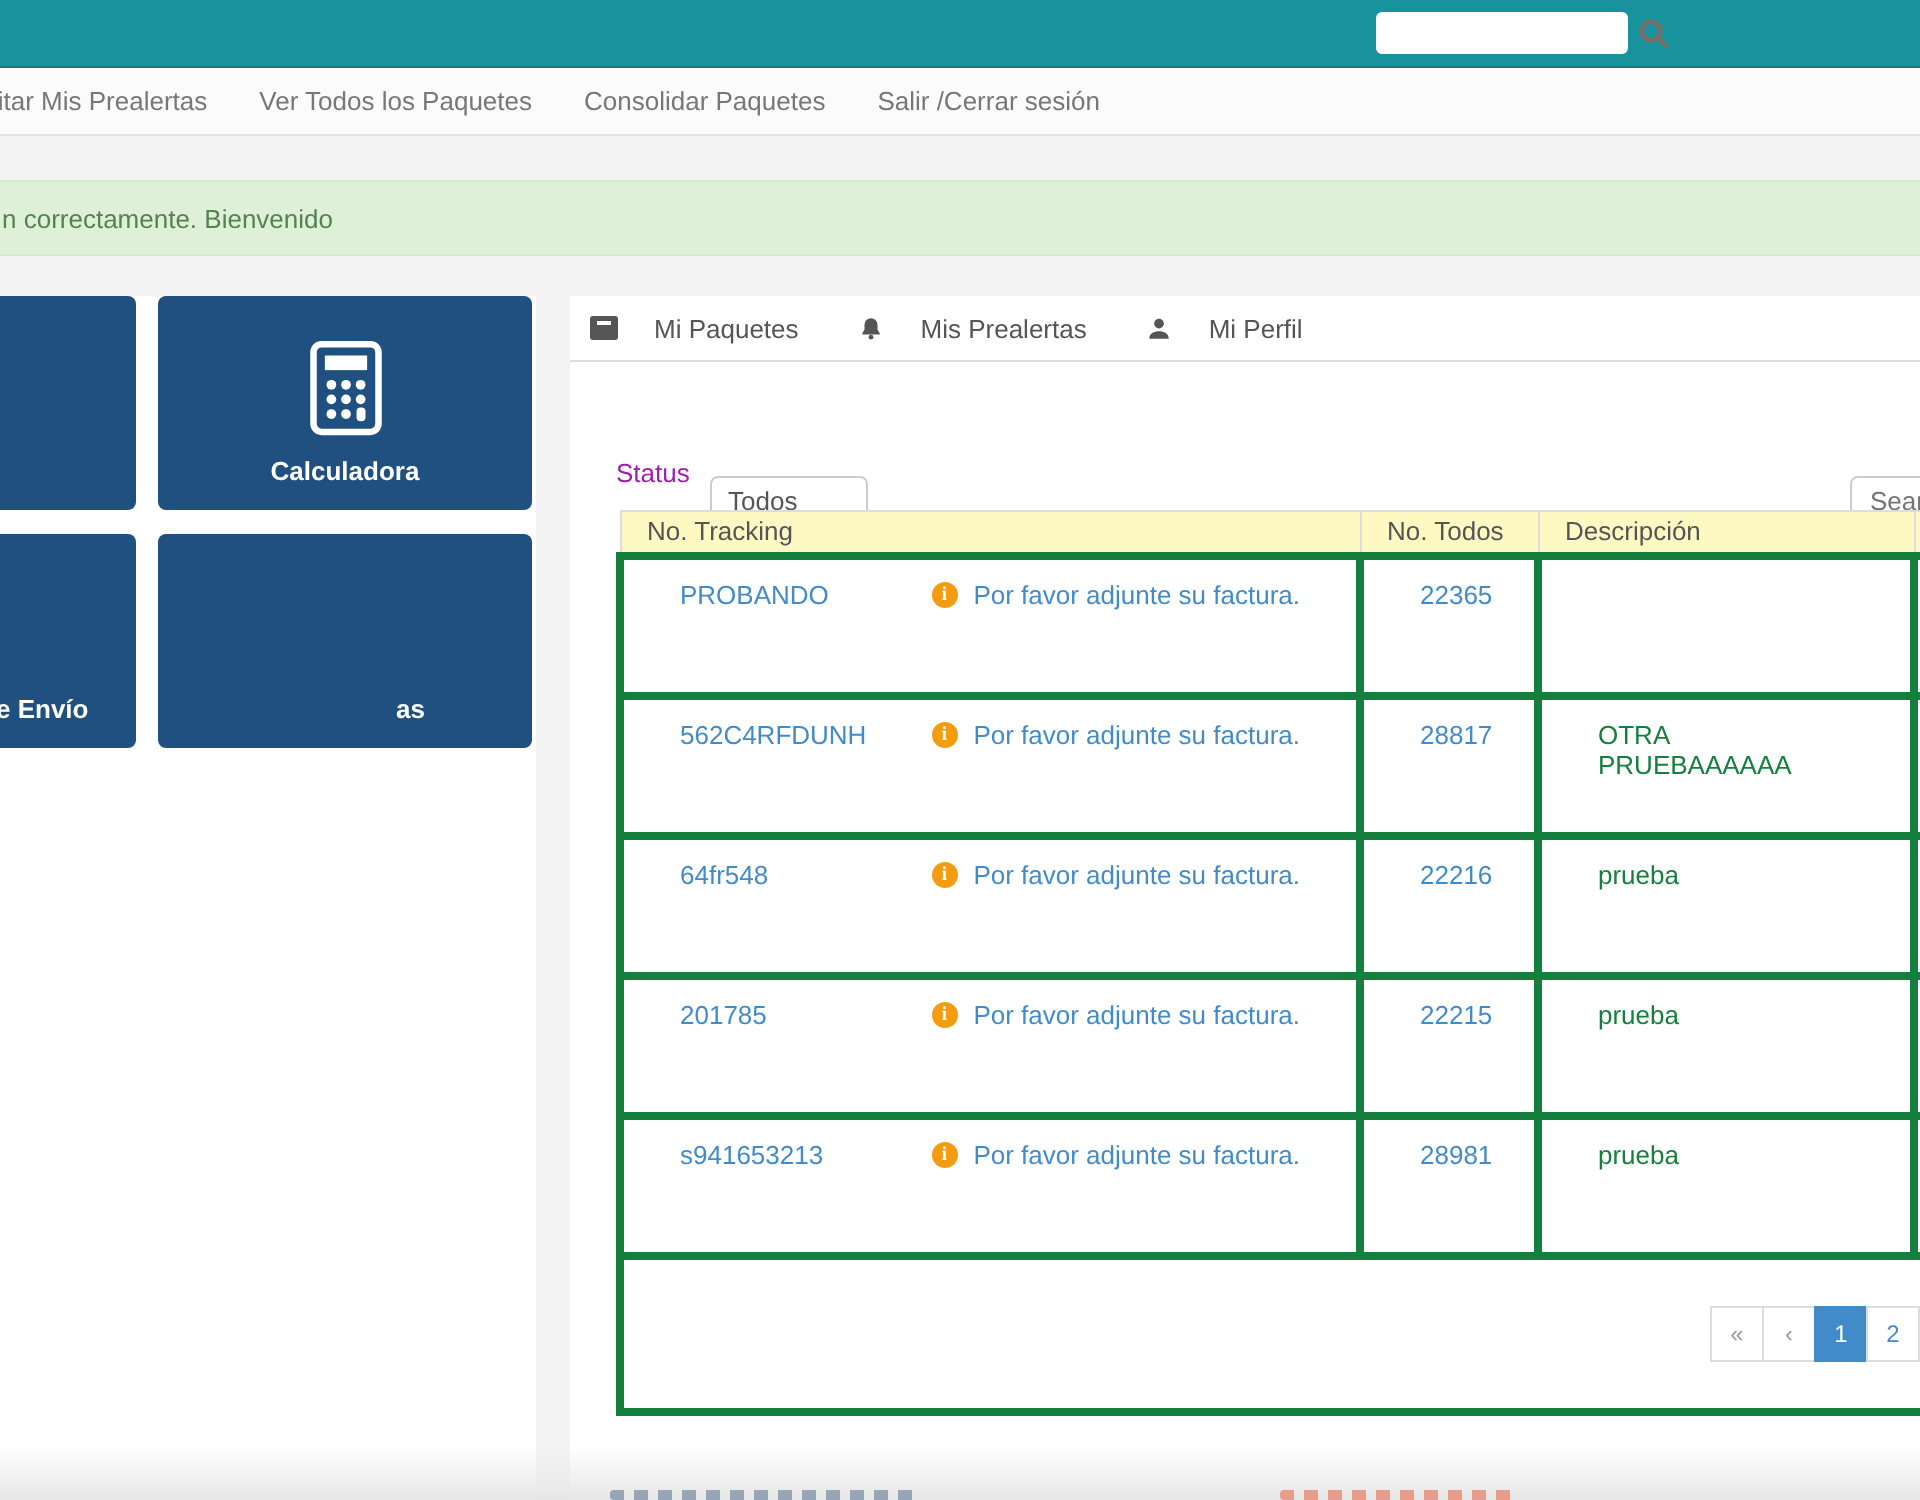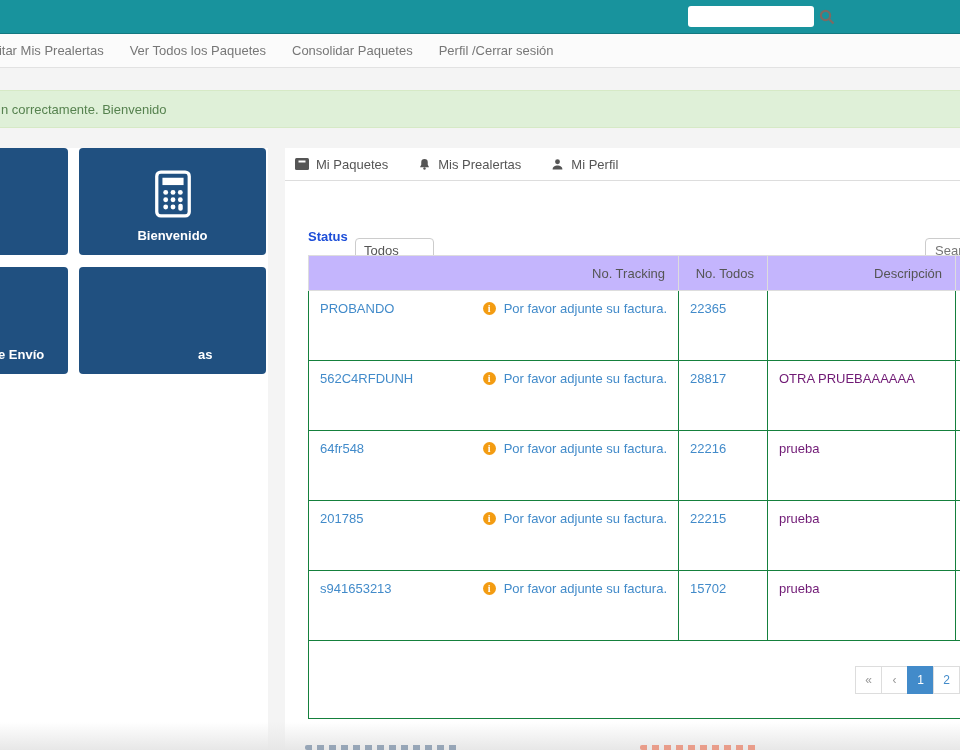--- a/index.html
+++ b/index.html
@@ -36,50 +36,50 @@
           display:flex; flex-direction:column; align-items:center; justify-content:flex-start; }
   .tile .tile-icon { margin-top:18px; height:56px; display:flex; align-items:center; }
   .tile .tile-label { position:absolute; bottom:12px; left:0; right:0; text-align:center;
                       color:#fff; font-size:13px; font-weight:bold; white-space:nowrap; }
   .tile .tile-label.cut { text-align:left; }
 
   
   .panel { position:absolute; left:285px; top:148px; width:675px; height:574px; background:#fff; }
   .tabs { height:33px; display:flex; align-items:center; gap:30px; padding-left:10px;
           border-bottom:1px solid #ddd; }
-  .tab { display:flex; align-items:center; gap:7px; font-size:13px; color:#555; cursor:pointer; white-space:nowrap; }
+  .tab { display:flex; align-items:center; gap:18px; font-size:13px; color:#555; cursor:pointer; white-space:nowrap; }
   .tab svg { display:block; }
 
   .controls { position:relative; height:74px; }
-  .status-label { position:absolute; left:23px; top:48px; font-size:13px; font-weight:bold; color:#1d4ed8; }
+  .status-label { position:absolute; left:23px; top:48px; font-size:13px; font-weight:normal; color:#a21caf; }
   .status-select { position:absolute; left:70px; top:57px; width:79px; height:25px;
                    border:1px solid #ccc; border-radius:4px; background:#fff;
                    font-size:13px; color:#555; padding:0 8px; outline:none;
                    appearance:none; -webkit-appearance:none; }
   .panel-search { position:absolute; left:640px; top:57px; width:120px; height:25px;
                   border:1px solid #ccc; border-radius:4px; background:#fff;
                   font-size:13px; color:#555; padding:0 9px; outline:none; }
 
   
   .pkg-table { position:absolute; left:23px; top:107px; width:712px;
                border-collapse:collapse; table-layout:fixed;
                border:1px solid #ddd; background:#fff; }
   .pkg-table col.c1 { width:370px; } .pkg-table col.c2 { width:89px; }
   .pkg-table col.c3 { width:188px; } .pkg-table col.c4 { width:65px; }
-  .pkg-table th { height:35px; background:#c4b5fd; border:1px solid #ddd;
-                  font-size:13px; font-weight:normal; color:#555; text-align:right; padding:0 13px; }
-  .pkg-table td { height:70px; vertical-align:top; border:1px solid #15803d;
-                  padding:10px 11px; font-size:13px; }
+  .pkg-table th { height:22px; background:#fef9c3; border:1px solid #ddd;
+                  font-size:13px; font-weight:normal; color:#555; text-align:left; padding:0 13px; }
+  .pkg-table td { height:70px; vertical-align:top; border:4px solid #15803d;
+                  padding:10px 28px; font-size:13px; }
   .cell-track { display:flex; justify-content:space-between; align-items:flex-start; }
   a.lnk { color:#428bca; text-decoration:none; cursor:pointer; }
   .notice { display:flex; align-items:center; gap:8px; white-space:nowrap; }
   .info-ic { width:13px; height:13px; border-radius:50%; background:#f39c12; color:#fff;
              font-size:10px; font-weight:bold; line-height:13px; text-align:center;
              font-family:"Liberation Serif",serif; flex:0 0 13px; }
-  .desc { color:#701a75; }
+  .desc { color:#15803d; }
   .pkg-table .footer-cell { height:78px; vertical-align:middle; text-align:right; padding-right:34px; }
 
   .pagination { display:inline-flex; }
   .page-btn { min-width:27px; height:28px; border:1px solid #ddd; background:#fff;
               display:flex; align-items:center; justify-content:center;
               font-size:12px; color:#428bca; margin-left:-1px; cursor:pointer; }
   .page-btn.arrow { color:#999; }
   .page-btn.active { background:#428bca; border-color:#428bca; color:#fff; }
 
   
@@ -106,21 +106,21 @@
         <line x1="11" y1="11" x2="15.5" y2="15.5" stroke="#7d6a63" stroke-width="2.2"></line>
       </svg>
     </button>
   </div>
 
   <nav class="navbar">
     <ul>
       <li>litar Mis Prealertas</li>
       <li>Ver Todos los Paquetes</li>
       <li>Consolidar Paquetes</li>
-      <li>Perfil /Cerrar sesión</li>
+      <li>Salir /Cerrar sesión</li>
     </ul>
   </nav>
 
   <div class="gray-band"></div>
   <div class="alert-success">
     <span>n correctamente. Bienvenido</span>
   </div>
   <div class="col-gap"></div>
 
   <div class="tiles">
@@ -138,21 +138,21 @@
             <circle cx="32" cy="30" r="3" fill="#fff"></circle>
             <circle cx="41" cy="30" r="3" fill="#fff"></circle>
           <circle cx="23" cy="39" r="3" fill="#fff"></circle>
             <circle cx="32" cy="39" r="3" fill="#fff"></circle>
             <circle cx="41" cy="39" r="3" fill="#fff"></circle>
           <circle cx="23" cy="48" r="3" fill="#fff"></circle>
             <circle cx="32" cy="48" r="3" fill="#fff"></circle>
           <rect x="38.5" y="44" width="5.5" height="8.5" rx="2.5" fill="#fff"></rect>
         </svg>
       </div>
-      <div class="tile-label">Bienvenido</div>
+      <div class="tile-label">Calculadora</div>
     </div>
 
     <div class="tile">
       <div class="tile-label cut" style="padding-left:118px;">e Envío</div>
     </div>
 
 
     <div class="tile">
       <div class="tile-label cut" style="padding-left:119px;">as</div>
     </div>
@@ -268,21 +268,21 @@
         <tr>
           <td>
               <div class="cell-track">
             <a class="lnk">s941653213</a>
             <span class="notice">
                   <span class="info-ic">i</span>
               <a class="lnk">Por favor adjunte su factura.</a>
                 </span>
           </div>
             </td>
-          <td><a class="lnk">15702</a></td>
+          <td><a class="lnk">28981</a></td>
           <td><span class="desc">prueba</span></td>
           <td></td>
         </tr>
         <tr>
           <td class="footer-cell" colspan="4">
             <div class="pagination">
               <div class="page-btn arrow">«</div>
               <div class="page-btn arrow">‹</div>
               <div class="page-btn active">1</div>
               <div class="page-btn">2</div>

